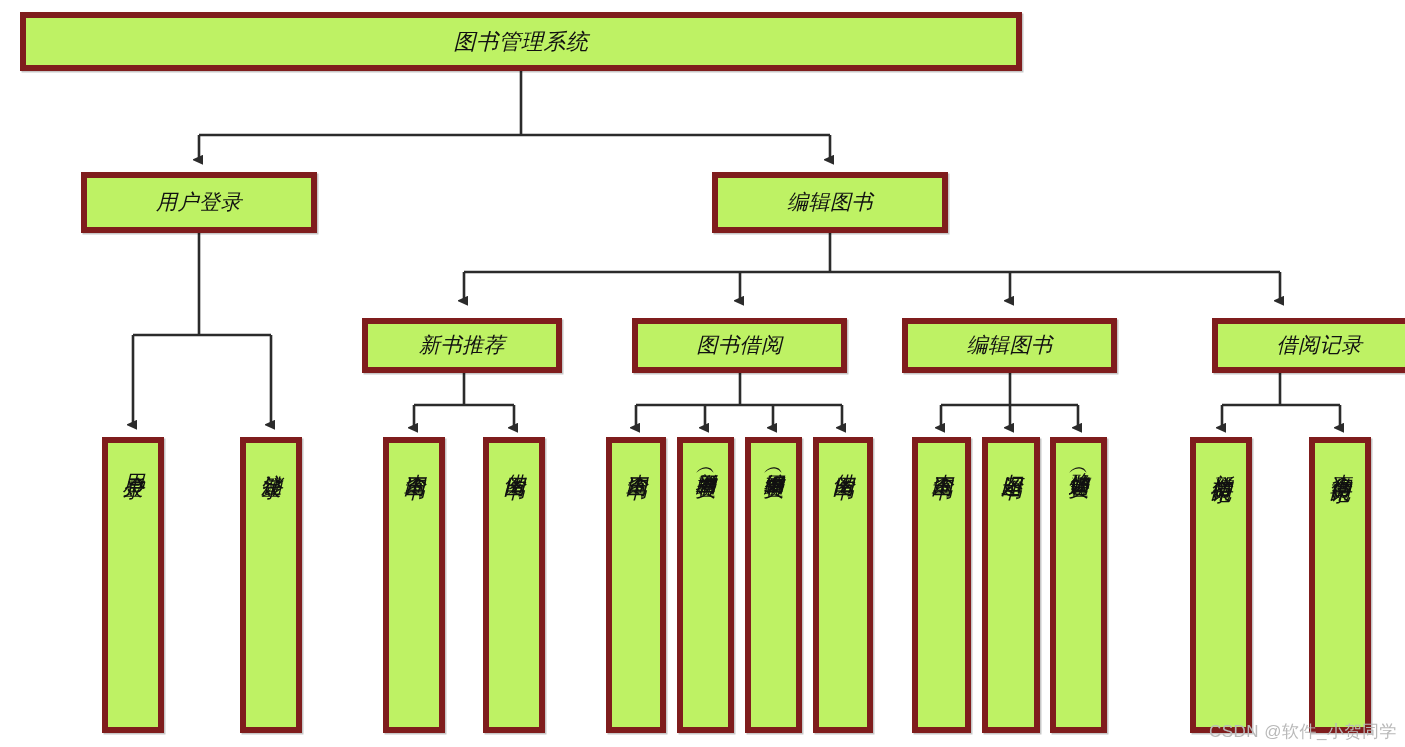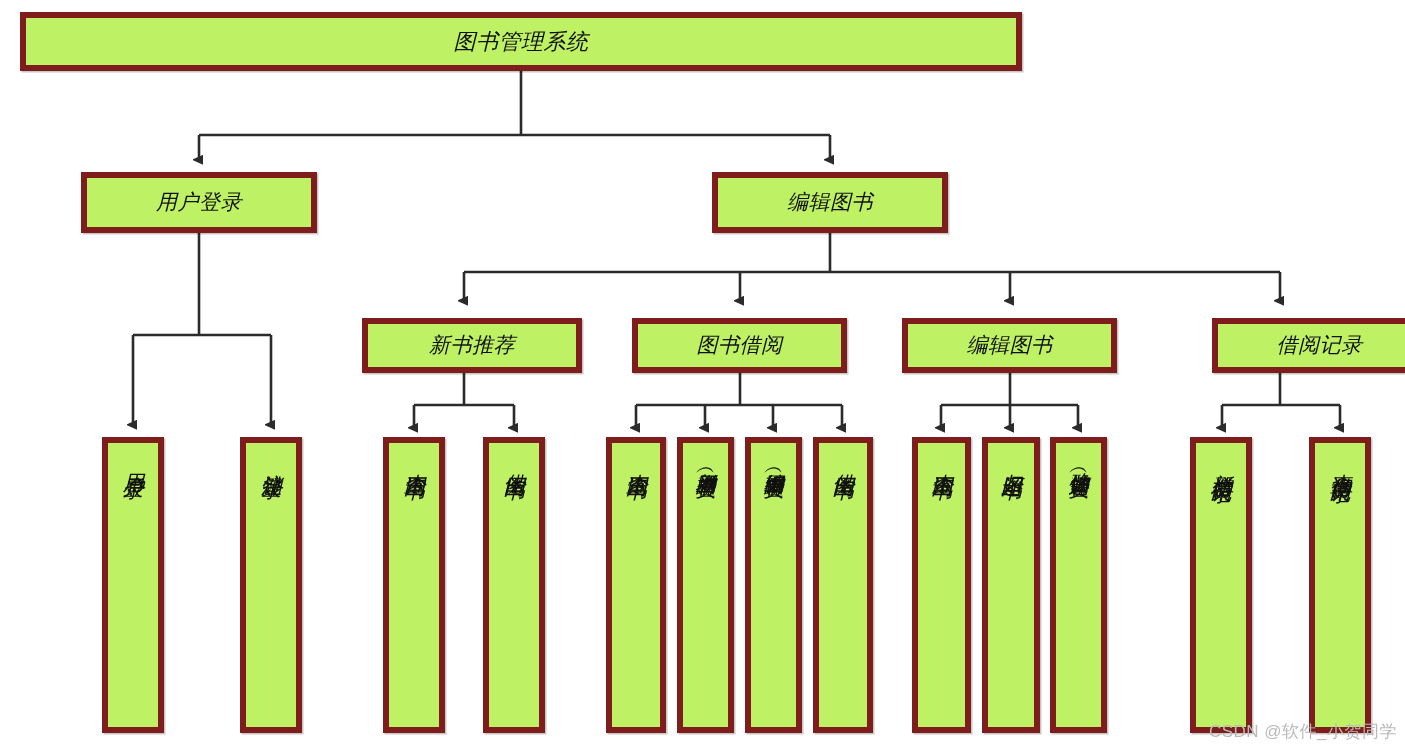--- a/index.html
+++ b/index.html
@@ -143,21 +143,21 @@
   </div>
 
   <div class="node horiz lvl2" style="left:81px; top:172px; width:236px; height:61px;">
     <span class="label">用户登录</span>
   </div>
 
   <div class="node horiz lvl2" style="left:712px; top:172px; width:236px; height:61px;">
     <span class="label">编辑图书</span>
   </div>
 
-  <div class="node horiz lvl3" style="left:362px; top:318px; width:220px; height:55px;">
+  <div class="node horiz lvl3" style="left:362px; top:318px; width:200px; height:55px;">
     <span class="label">新书推荐</span>
   </div>
 
   <div class="node horiz lvl3" style="left:632px; top:318px; width:215px; height:55px;align-items:center;">
     <span class="label">图书借阅</span>
   </div>
 
   <div class="node horiz lvl3" style="left:902px; top:318px; width:215px; height:55px;">
     <span class="label">编辑图书</span>
   </div>

